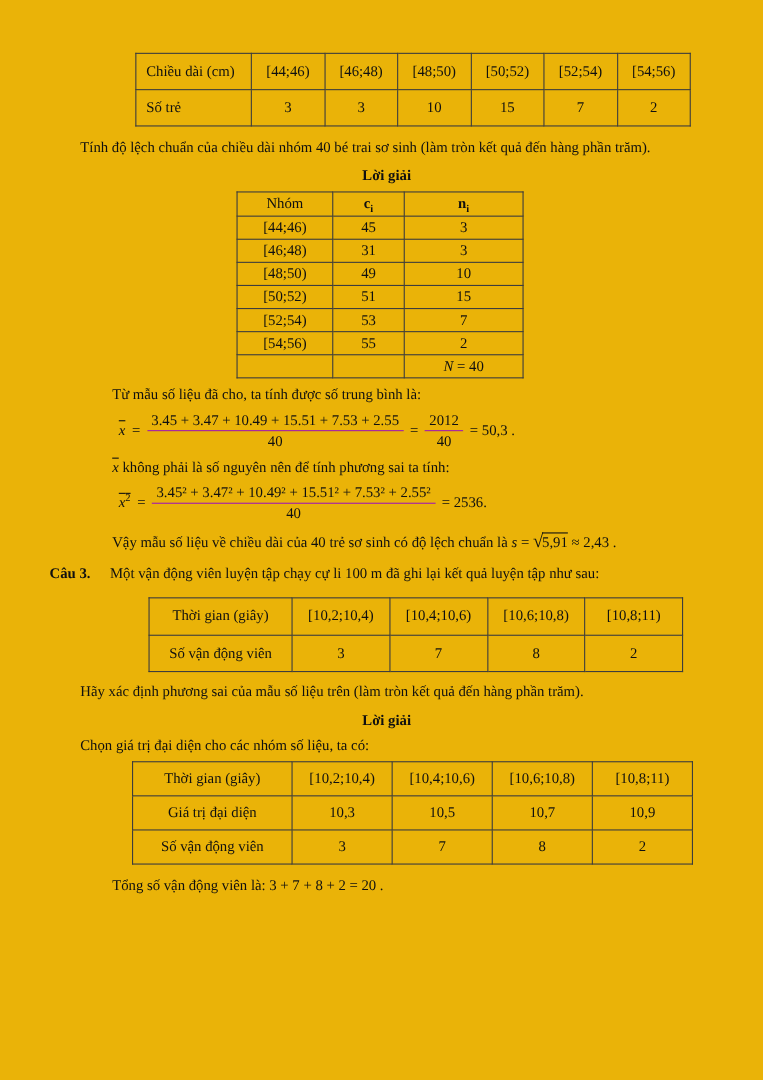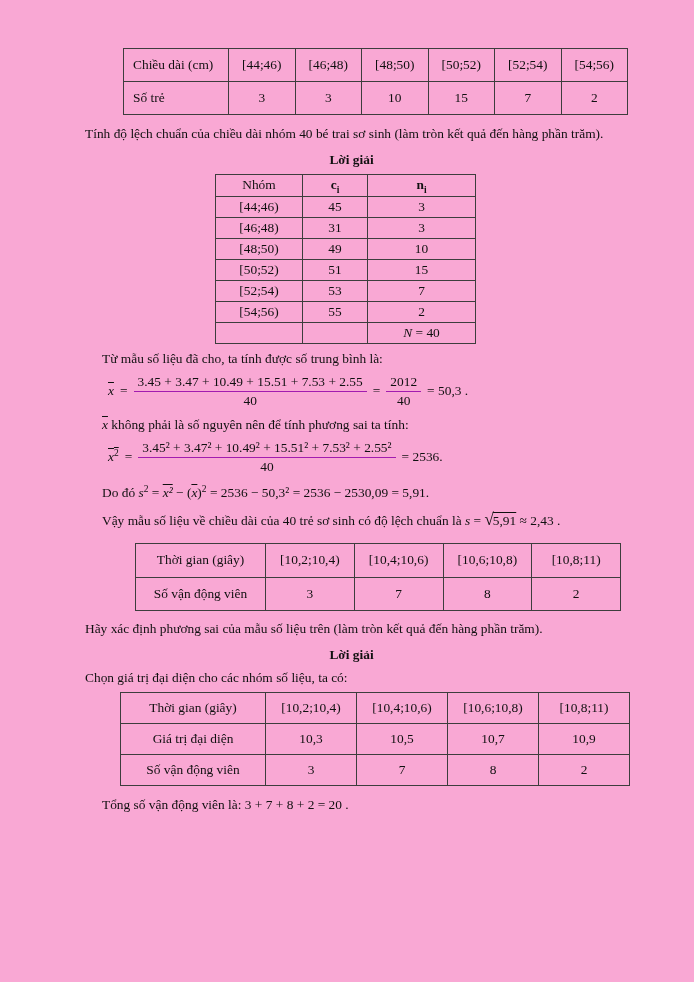--- a/index.html
+++ b/index.html
@@ -1,17 +1,17 @@
 <!DOCTYPE html>
 <html><head>
 <meta charset="utf-8">
 <style>
   html,body{margin:0;padding:0;background:#fff;}
   .page{
-    width:694px;height:982px;background:#f9a8d4;color:#101010;
+    width:694px;height:982px;background:#eab308;color:#101010;
     font-family:"Liberation Serif","DejaVu Serif",serif;
     font-size:13.4px;line-height:1.5;position:relative;overflow:hidden;
   }
   .content{padding:48px 36px 0 45px;}
   p{margin:0;}
   table{border-collapse:collapse;table-layout:fixed;}
   td{border:1px solid #3d3d3d;text-align:center;vertical-align:middle;
      font-size:13.4px;padding:5px 4px;overflow:hidden;}
   
   .t1{width:505px;margin-left:78px;}
@@ -19,21 +19,21 @@
   .t1 .lead{text-align:left;padding-left:9px;}
   
   .t2{margin:4px 0 0 170px;width:260px;}
   .t2 td{padding:0 4px;}
   
   .t3{width:486px;margin:12px 0 0 90px;}
   .t3 td{padding:6px 4px;}
   
   .t4{width:510px;margin:4px 0 0 75px;}
   .t4 td{padding:5px 4px;}
-  .para{margin-left:40px;}
+  .para{margin-left:28px;}
   .sol{margin-left:57px;}
   .center{text-align:center;}
   .bold{font-weight:bold;}
   .it{font-style:italic;}
   .ol{text-decoration:overline;}
   sub{font-size:9.5px;line-height:0;}
   sup{font-size:9.5px;line-height:0;}
   .formula{display:flex;align-items:center;gap:6px;margin-left:63px;}
   .frac{display:inline-flex;flex-direction:column;align-items:center;line-height:1.3;}
   .frac .num{border-bottom:1px solid #a21caf;padding:0 4px;}
@@ -158,25 +158,28 @@
     <div class="formula mt4">
       <span class="ol"><i>x</i><sup>2</sup></span>
       <span>=</span>
       <span class="frac">
         <span class="num">3.45² + 3.47² + 10.49² + 15.51² + 7.53² + 2.55²</span>
         <span class="den">40</span>
       </span>
       <span>= 2536.</span>
     </div>
 
-    <p class="sol mt8"><span>Do đó</span> <i>s</i><sup>2</sup> <span>=</span> <span class="ol it">x²</span> <span>− (</span><span class="ol"><i>x</i></span><span>)</span><sup>2</sup> <span>= 2536 − 50,3² = 2536 − 2530,09 = 5,91.</span></p>
 
     <p class="sol mt8"><span>Vậy mẫu số liệu về chiều dài của 40 trẻ sơ sinh có độ lệch chuẩn là</span> <i>s</i> <span>=</span> <span class="radical">√</span><span class="ol">5,91</span> <span>≈ 2,43 .</span></p>
 
 
+    <div class="cau-line">
+      <span class="cau-label">Câu 3.</span>
+      <span>Một vận động viên luyện tập chạy cự li 100 m đã ghi lại kết quả luyện tập như sau:</span>
+    </div>
 
     <table class="t3">
       <colgroup>
           <col style="width:130px">
           <col>
           <col>
           <col>
           <col>
         </colgroup>
       <tbody>

